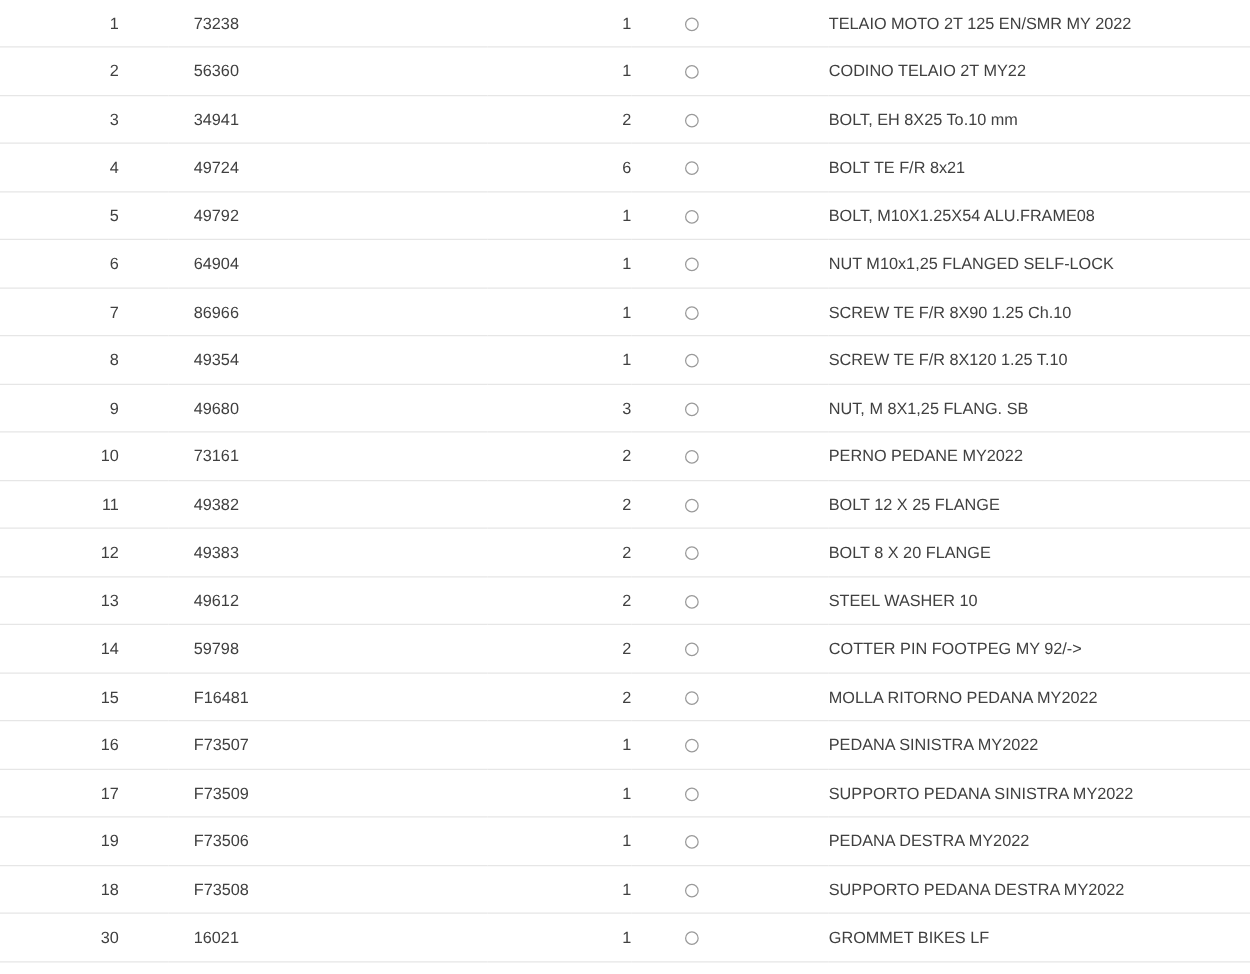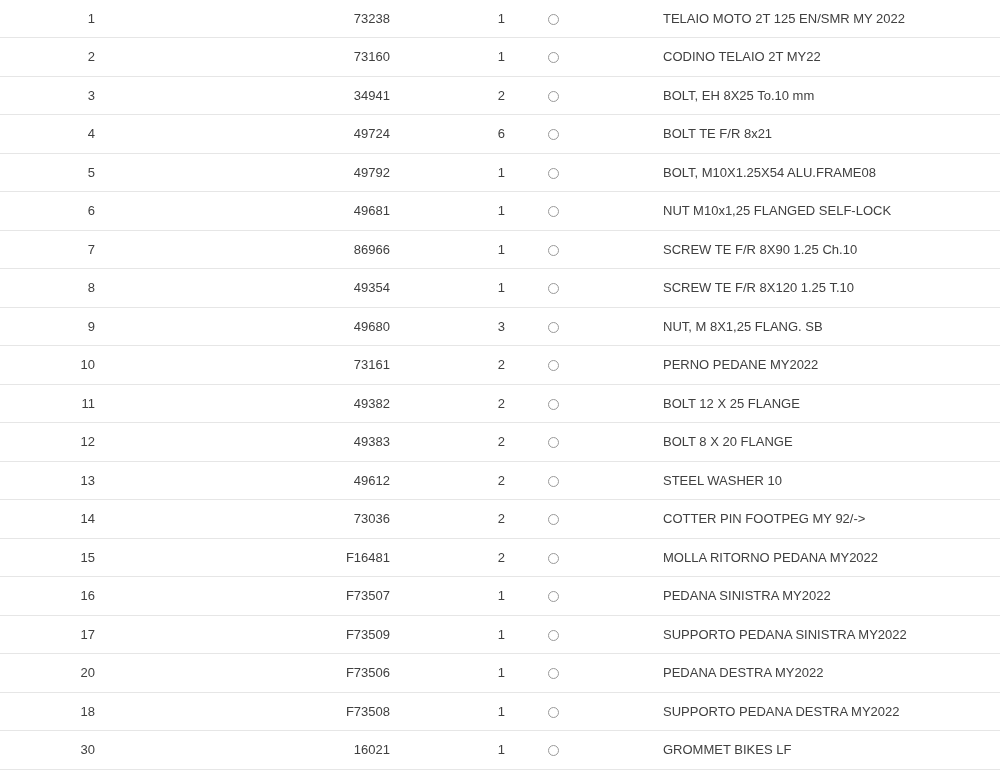--- a/index.html
+++ b/index.html
@@ -35,21 +35,20 @@
   }
   .col-index {
     width: 95px;
     text-align: right;
     padding-right: 40px !important;
     color: #4a4a4a;
   }
   .col-code {
     width: 235px;
     padding-left: 20px !important;
-    text-align: right;
   }
   .col-qty {
     width: 115px;
     text-align: right;
     padding-right: 0 !important;
   }
   .col-radio {
     width: 115px;
     text-align: left;
     padding-left: 43px !important;
@@ -79,21 +78,21 @@
   <tbody>
       <tr class="first-row">
         <td class="col-index">1</td>
         <td class="col-code">73238</td>
         <td class="col-qty">1</td>
         <td class="col-radio"><span class="radio-circle"></span></td>
         <td class="col-desc">TELAIO MOTO 2T 125 EN/SMR MY 2022</td>
       </tr>
       <tr>
         <td class="col-index">2</td>
-        <td class="col-code">73160</td>
+        <td class="col-code">56360</td>
         <td class="col-qty">1</td>
         <td class="col-radio"><span class="radio-circle"></span></td>
         <td class="col-desc">CODINO TELAIO 2T MY22</td>
       </tr>
       <tr>
         <td class="col-index">3</td>
         <td class="col-code">34941</td>
         <td class="col-qty">2</td>
         <td class="col-radio"><span class="radio-circle"></span></td>
         <td class="col-desc">BOLT, EH 8X25 To.10 mm</td>
@@ -107,21 +106,21 @@
       </tr>
       <tr>
         <td class="col-index">5</td>
         <td class="col-code">49792</td>
         <td class="col-qty">1</td>
         <td class="col-radio"><span class="radio-circle"></span></td>
         <td class="col-desc">BOLT, M10X1.25X54 ALU.FRAME08</td>
       </tr>
       <tr>
         <td class="col-index">6</td>
-        <td class="col-code">49681</td>
+        <td class="col-code">64904</td>
         <td class="col-qty">1</td>
         <td class="col-radio"><span class="radio-circle"></span></td>
         <td class="col-desc">NUT M10x1,25 FLANGED SELF-LOCK</td>
       </tr>
       <tr>
         <td class="col-index">7</td>
         <td class="col-code">86966</td>
         <td class="col-qty">1</td>
         <td class="col-radio"><span class="radio-circle"></span></td>
         <td class="col-desc">SCREW TE F/R 8X90 1.25 Ch.10</td>
@@ -163,21 +162,21 @@
       </tr>
       <tr>
         <td class="col-index">13</td>
         <td class="col-code">49612</td>
         <td class="col-qty">2</td>
         <td class="col-radio"><span class="radio-circle"></span></td>
         <td class="col-desc">STEEL WASHER 10</td>
       </tr>
       <tr>
         <td class="col-index">14</td>
-        <td class="col-code">73036</td>
+        <td class="col-code">59798</td>
         <td class="col-qty">2</td>
         <td class="col-radio"><span class="radio-circle"></span></td>
         <td class="col-desc">COTTER PIN FOOTPEG MY 92/-&gt;</td>
       </tr>
       <tr>
         <td class="col-index">15</td>
         <td class="col-code">F16481</td>
         <td class="col-qty">2</td>
         <td class="col-radio"><span class="radio-circle"></span></td>
         <td class="col-desc">MOLLA RITORNO PEDANA MY2022</td>
@@ -190,21 +189,21 @@
         <td class="col-desc">PEDANA SINISTRA MY2022</td>
       </tr>
       <tr>
         <td class="col-index">17</td>
         <td class="col-code">F73509</td>
         <td class="col-qty">1</td>
         <td class="col-radio"><span class="radio-circle"></span></td>
         <td class="col-desc">SUPPORTO PEDANA SINISTRA MY2022</td>
       </tr>
       <tr>
-        <td class="col-index">20</td>
+        <td class="col-index">19</td>
         <td class="col-code">F73506</td>
         <td class="col-qty">1</td>
         <td class="col-radio"><span class="radio-circle"></span></td>
         <td class="col-desc">PEDANA DESTRA MY2022</td>
       </tr>
       <tr>
         <td class="col-index">18</td>
         <td class="col-code">F73508</td>
         <td class="col-qty">1</td>
         <td class="col-radio"><span class="radio-circle"></span></td>

